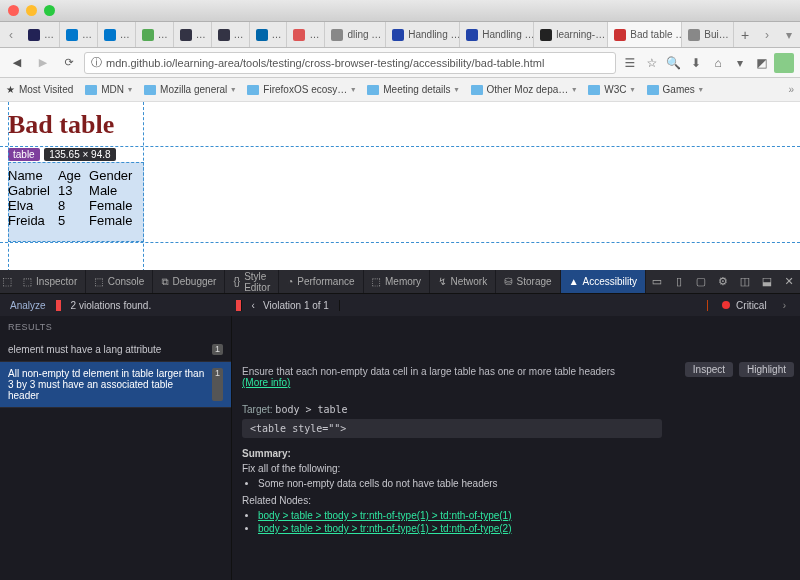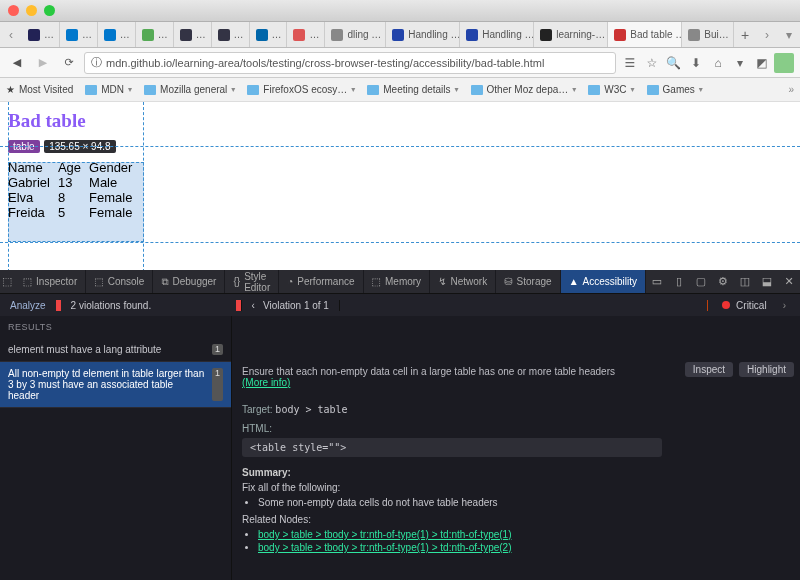--- a/index.html
+++ b/index.html
@@ -26,21 +26,21 @@
 .url-icons .ico { width:20px;height:20px;display:flex;align-items:center;justify-content:center;color:#666;font-size:12px;}
 .burger { background:#8c8; width:20px;height:20px;border-radius:2px;}
 
 
 .bmbar { height:24px; background:#f2f2f2; display:flex; align-items:center; padding:0 6px; gap:10px; font-size:10px; color:#444; border-bottom:1px solid #ddd;}
 .bm-item { display:flex;align-items:center;gap:4px;}
 .folder-ico { width:12px;height:10px;background:#6ab7e8;border-radius:1px;}
 
 
 .page { background:#fff; height: 170px; position:relative; padding:8px; }
-.page h1 { font-family: Georgia, serif; font-size:19px; font-weight:bold; color:#8b5cf6;}
+.page h1 { font-family: Georgia, serif; font-size:26px; font-weight:bold; color:#7f1d1d;}
 .badge-row { margin-top:4px;}
 .el-badge { display:inline-block; background:#7e3f9d; color:#fff; padding:1px 5px; font-size:10px; border-radius:2px;}
 .dim-badge { display:inline-block; background:#2f2f33; color:#fff; padding:1px 5px; font-size:10px; border-radius:2px;}
 .sel-box { position:absolute; background:rgba(120,170,220,0.35); border:1px dashed #3b8fd1;}
 table.bt { font-family: Georgia, serif; border-collapse:collapse; font-size:13px; color:#000; margin-top:2px;}
 table.bt td { padding:0 8px 0 0;}
 .guide-h { position:absolute; left:0;right:0; border-top:1px dashed #3b8fd1;}
 .guide-v { position:absolute; top:0;bottom:0; border-left:1px dashed #3b8fd1;}
 
 
@@ -336,21 +336,20 @@
         <br><span class="more">(More info)</span>
       </div>
       <div class="btns">
         <div class="btn">Inspect</div>
         <div class="btn">Highlight</div>
       </div>
       <div style="margin-top:16px;">
         <span class="sect">Target:</span>
         <span style="font-family:Menlo,monospace">body &gt; table</span>
       </div>
-      <div class="sect">HTML:</div>
       <div class="code">&lt;table style=""&gt;</div>
       <div class="sect" style="color:#ccc;font-weight:bold;margin-top:10px">Summary:</div>
       <div style="margin-top:4px">Fix all of the following:</div>
       <ul class="rel" id="fix-items">
           <li>Some non-empty data cells do not have table headers</li>
         </ul>
       <div style="margin-top:6px">Related Nodes:</div>
       <ul class="rel" id="rel-nodes">
           <li><span class="green-link">body &gt; table &gt; tbody &gt; tr:nth-of-type(1) &gt; td:nth-of-type(1)</span></li>
           <li><span class="green-link">body &gt; table &gt; tbody &gt; tr:nth-of-type(1) &gt; td:nth-of-type(2)</span></li>

